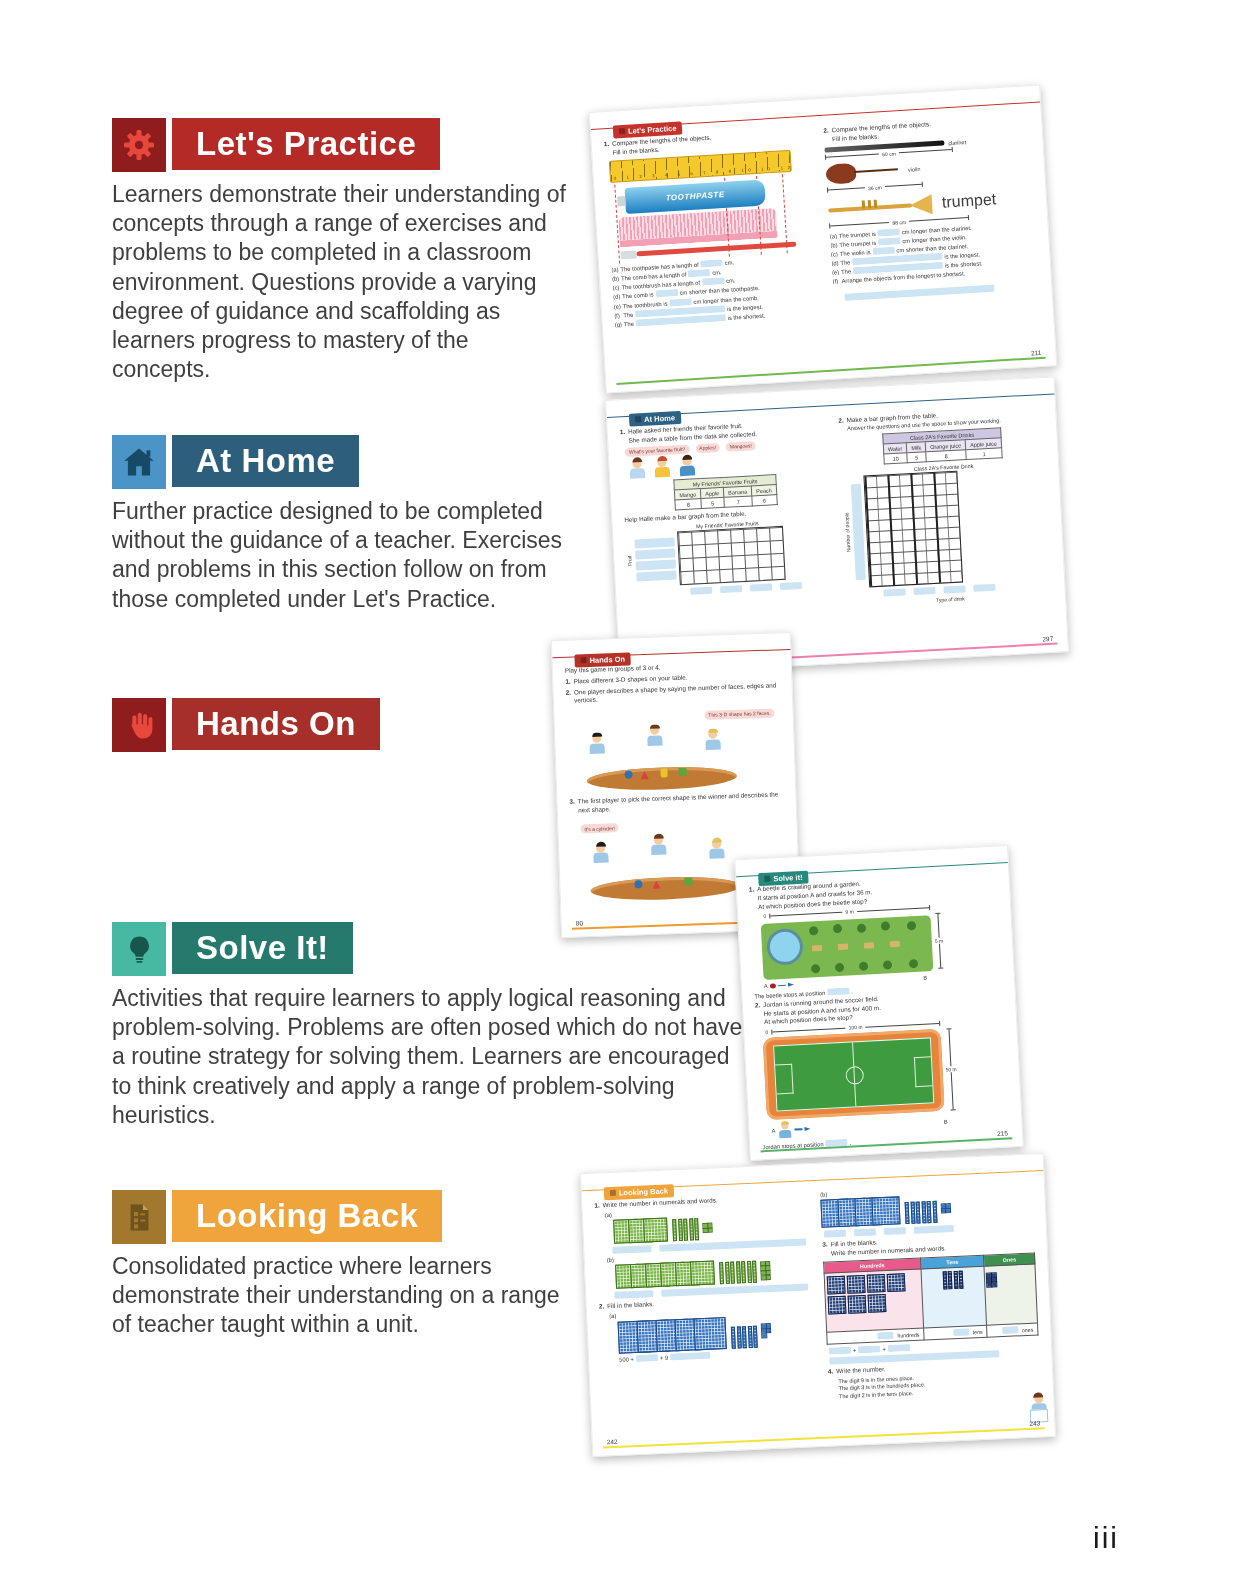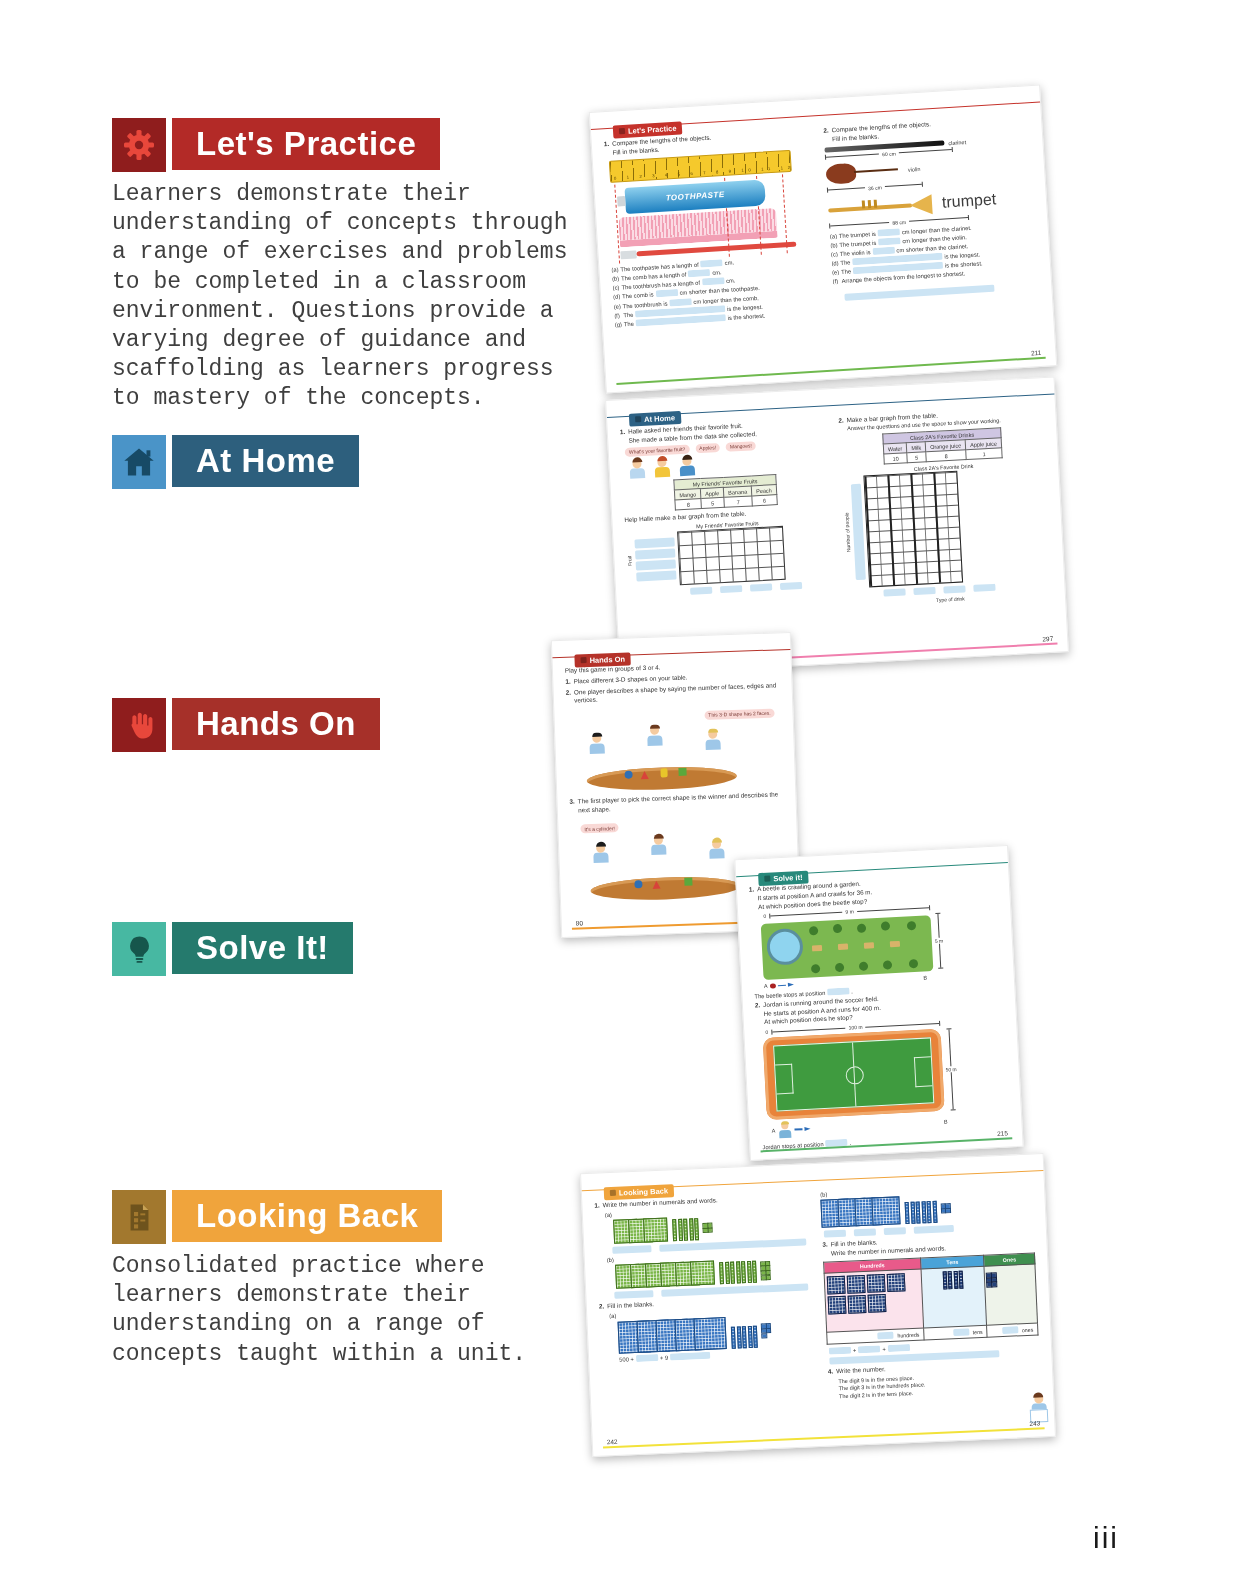--- a/index.html
+++ b/index.html
@@ -5,21 +5,21 @@
   html,body{margin:0;padding:0;background:#ffffff;}
   .page{position:relative;width:1241px;height:1595px;background:#fff;overflow:hidden;
         font-family:"Liberation Sans",sans-serif;color:#3d3d3d;}
 
   
   .feature{position:absolute;left:112px;}
   .f-head{display:flex;align-items:stretch;gap:6px;height:52px;}
   .icon-box{width:54px;height:54px;display:flex;align-items:center;justify-content:center;flex:0 0 54px;}
   .banner{display:flex;align-items:center;padding:0 24px;color:#fff;font-size:33px;font-weight:bold;
           letter-spacing:.5px;white-space:nowrap;margin:0;height:52px;}
-  .f-desc{margin:10px 0 0 0;font-size:23px;line-height:1.27;color:#3f3f3f;font-family:Liberation Mono, monospace;}
+  .f-desc{margin:10px 0 0 0;font-size:23px;line-height:1.27;color:#3f3f3f;}
 
   .ib-red{background:#8f1d1d;} .bn-red{background:#b32a27;}
   .ib-blue{background:#4a94c8;} .bn-blue{background:#2d5f7d;}
   .ib-dred{background:#8f1d1d;} .bn-dred{background:#a63029;}
   .ib-teal{background:#47b8a2;} .bn-teal{background:#257a6d;}
   .ib-org{background:#a2782e;} .bn-org{background:#f0a43c;}
 
   
   .thumb{position:absolute;background:#fff;box-shadow:0 3px 10px rgba(0,0,0,.28);
          border:1px solid #ececec;box-sizing:border-box;padding:9px 12px;}
@@ -207,20 +207,21 @@
   <section class="feature" style="top:435px;width:472px;">
     <div class="f-head">
       <span class="icon-box ib-blue">
         <svg viewBox="0 0 24 24" width="36" height="36" fill="#174a66">
           <path d="M12 3 2.2 11.2h2.4V21h5.5v-6.2h3.8V21h5.5v-9.8h2.4z"></path>
           <rect x="17" y="4.2" width="2.6" height="4.2"></rect>
         </svg>
       </span>
       <h2 class="banner bn-blue">At Home</h2>
     </div>
+    <p class="f-desc">Further practice designed to be completed without the guidance of a teacher. Exercises and problems in this section follow on from those completed under Let's Practice.</p>
   </section>
 
   <section class="feature" style="top:698px;width:412px;">
     <div class="f-head">
       <span class="icon-box ib-dred">
         <svg viewBox="0 0 24 24" width="33" height="33" fill="#e8473b">
           <path d="M6.8 12V6.2c0-.9.7-1.6 1.5-1.6s1.5.7 1.5 1.6V11h.9V4.3c0-.9.7-1.6 1.5-1.6s1.5.7 1.5 1.6V11h.9V5.2c0-.9.7-1.6 1.5-1.6s1.5.7 1.5 1.6V12h.9V7.4c0-.9.7-1.6 1.5-1.6s1.4.7 1.4 1.6v7.2c0 4.3-2.9 6.9-6.6 6.9-3.2 0-5-1.6-6.3-4.4l-2.2-4.8c-.4-.9.2-1.8 1.1-1.8.6 0 1 .3 1.4.8z"></path>
         </svg>
       </span>
       <h2 class="banner bn-dred">Hands On</h2>
@@ -231,40 +232,41 @@
     <div class="f-head">
       <span class="icon-box ib-teal">
         <svg viewBox="0 0 24 24" width="33" height="33" fill="#16564c">
           <path d="M12 2.6a6.8 6.8 0 0 0-4 12.3c.7.5 1.2 1.4 1.2 2.3h5.6c0-.9.5-1.8 1.2-2.3a6.8 6.8 0 0 0-4-12.3z"></path>
           <rect x="9.2" y="18.2" width="5.6" height="1.5" rx=".75"></rect>
           <rect x="9.8" y="20.3" width="4.4" height="1.4" rx=".7"></rect>
         </svg>
       </span>
       <h2 class="banner bn-teal">Solve It!</h2>
     </div>
+    <p class="f-desc">Activities that require learners to apply logical reasoning and problem-solving. Problems are often posed which do not have a routine strategy for solving them. Learners are encouraged to think creatively and apply a range of problem-solving heuristics.</p>
   </section>
 
   <section class="feature" style="top:1190px;width:452px;">
     <div class="f-head">
       <span class="icon-box ib-org">
         <svg viewBox="0 0 24 24" width="33" height="33">
           <path d="M5.5 2.5h9l4 4v15h-13z" fill="#6e531d"></path>
           <path d="M14.5 2.5v4h4z" fill="#c9a254"></path>
           <g fill="#a2782e">
             <rect x="8" y="8" width="3" height="3"></rect>
               <rect x="8" y="12.5" width="3" height="3"></rect>
             <rect x="8" y="17" width="3" height="3"></rect>
               <rect x="12.6" y="9" width="3.6" height="1.4"></rect>
             <rect x="12.6" y="13.5" width="3.6" height="1.4"></rect>
           </g>
         </svg>
       </span>
       <h2 class="banner bn-org">Looking Back</h2>
     </div>
-    <p class="f-desc">Consolidated practice where learners demonstrate their understanding on a range of concepts taught within a unit.</p>
+    <p class="f-desc">Consolidated practice where learners demonstrate their understanding on a range of teacher taught within a unit.</p>
   </section>
 
   <div class="thumb t1">
     <div class="tagline c-red">
       <span class="tag">
         <span class="tag-ico"></span>
         <span>Let's Practice</span>
       </span>
     </div>
     <div class="cols">

